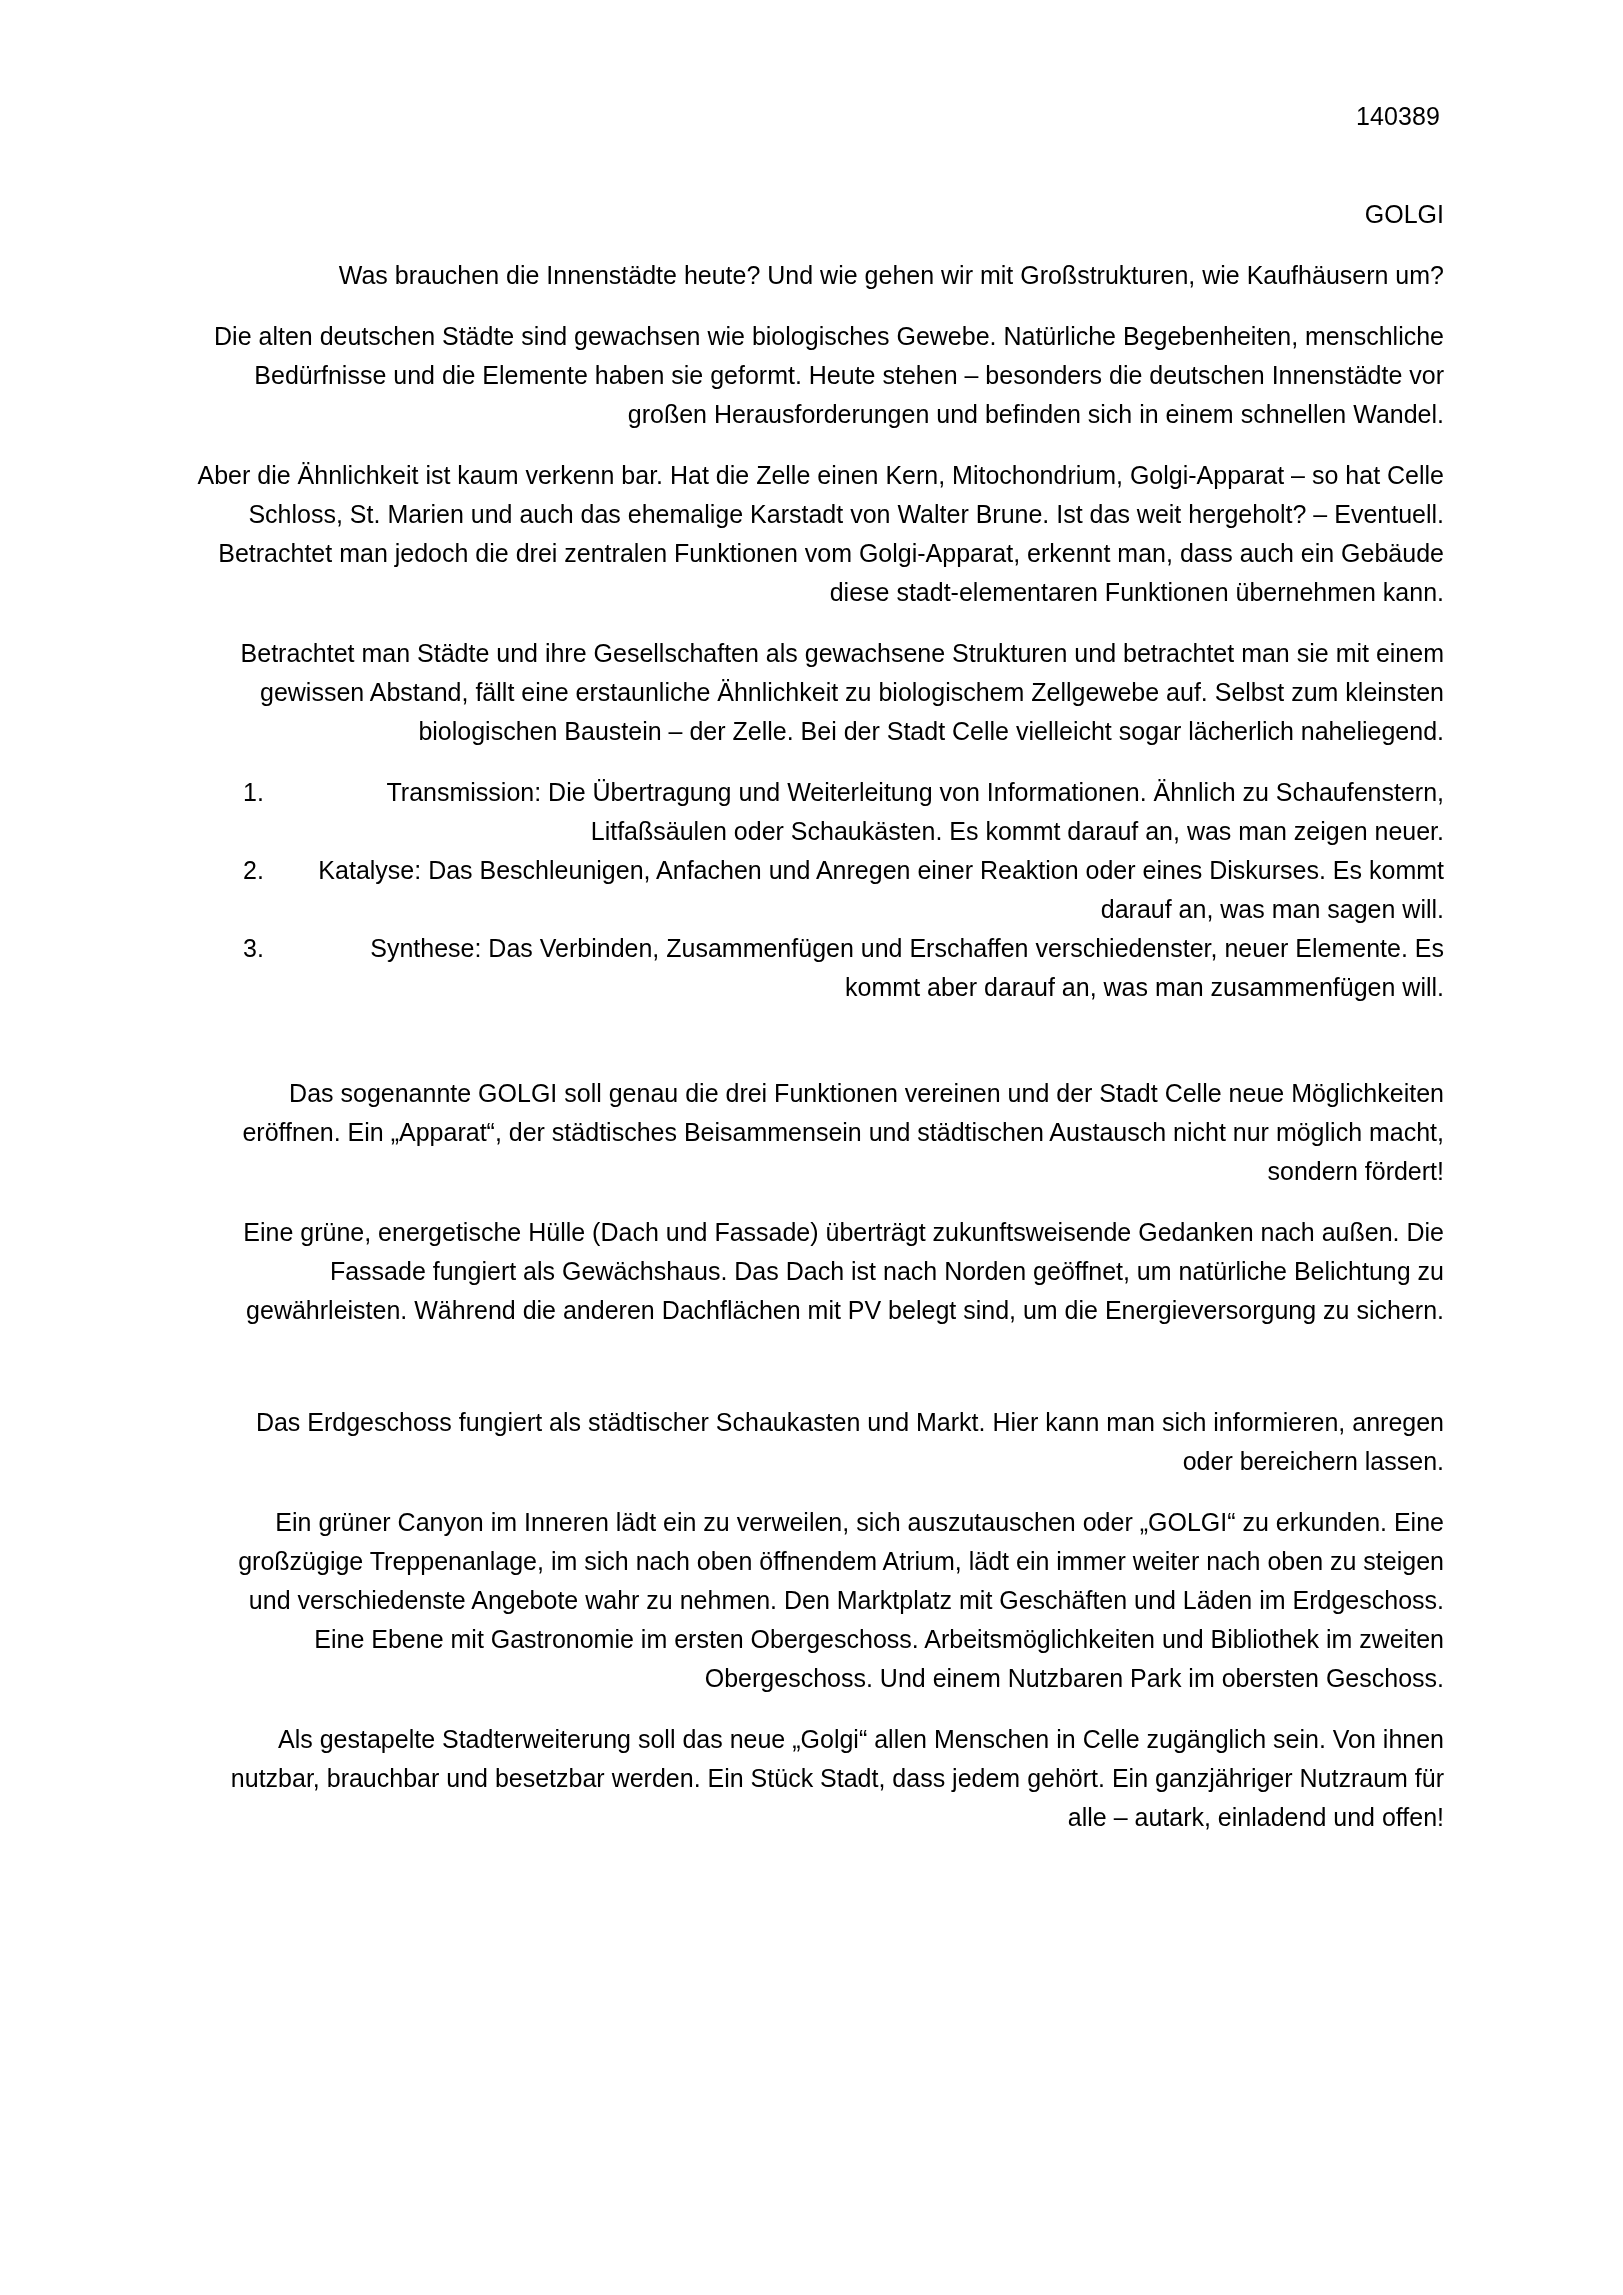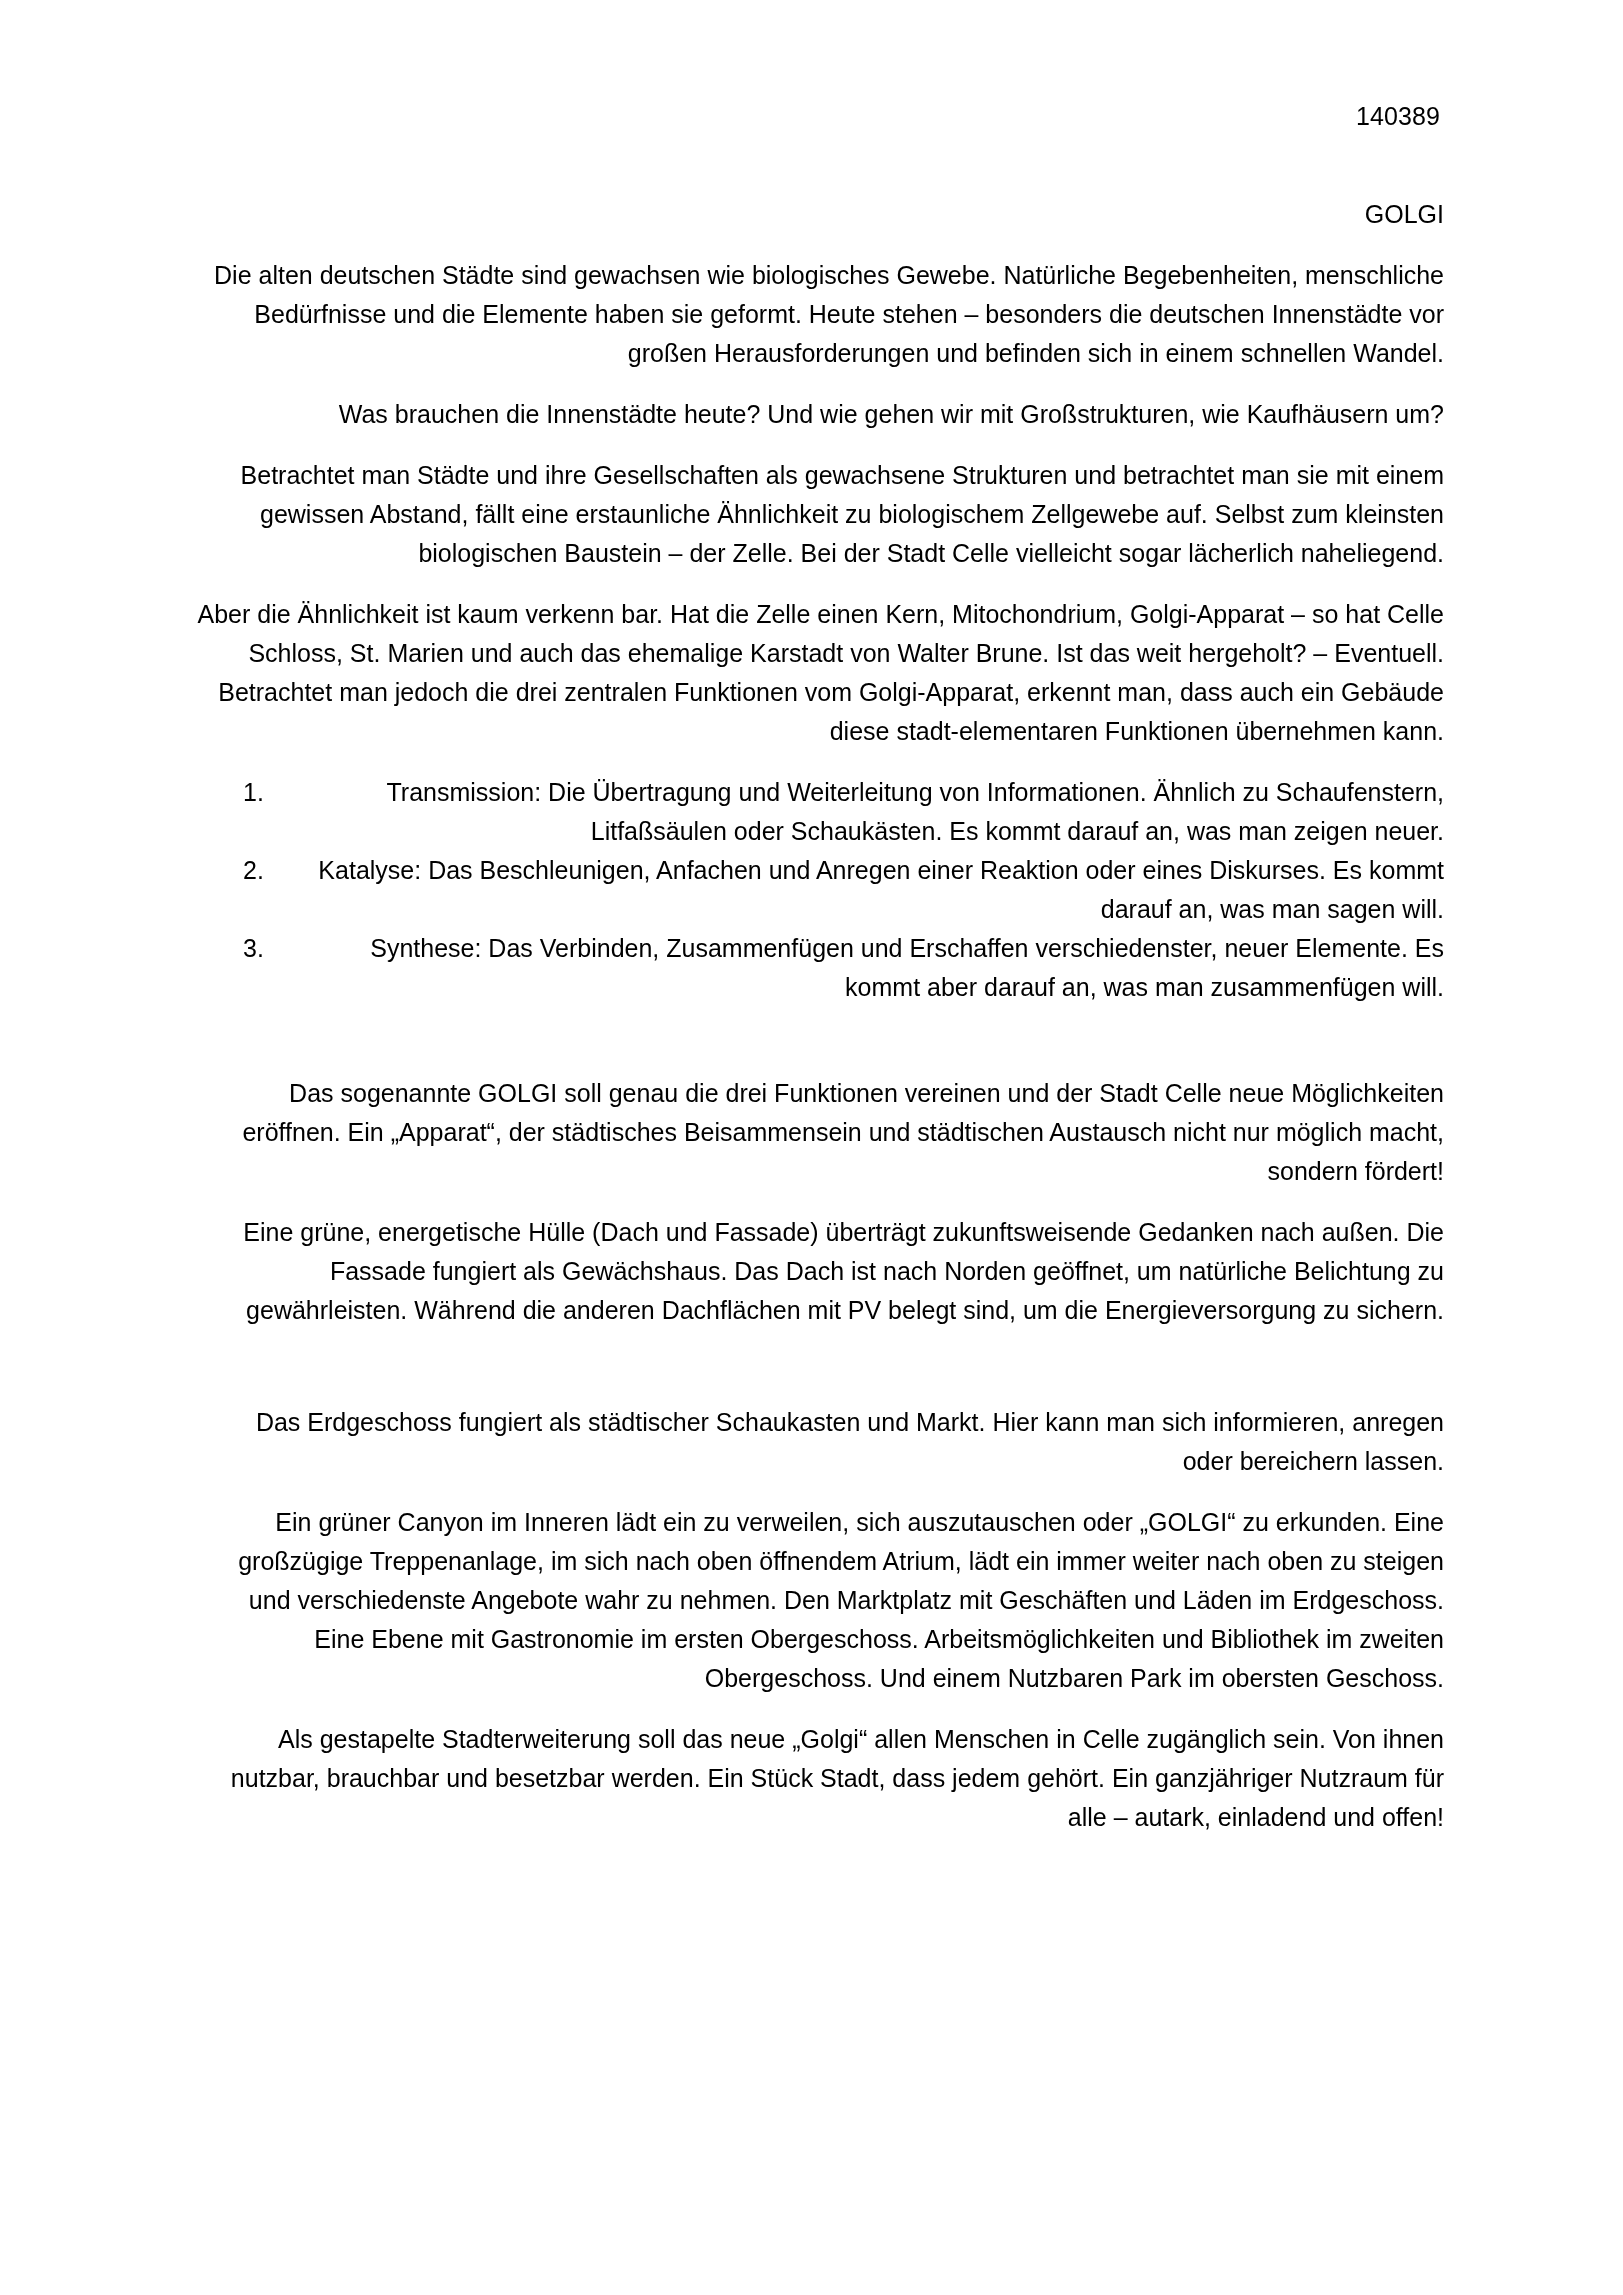--- a/index.html
+++ b/index.html
@@ -36,24 +36,24 @@
 <body>
 
 <div class="page">
 
   <div class="page-number">140389</div>
 
   <div class="content">
 
     <div class="title">GOLGI</div>
 
+    <p>Was brauchen die Innenstädte heute? Und wie gehen wir mit Großstrukturen, wie Kaufhäusern um?</p>
     <p>Die alten deutschen Städte sind gewachsen wie biologisches Gewebe. Natürliche Begebenheiten, menschliche Bedürfnisse und die Elemente haben sie geformt. Heute stehen – besonders die deutschen Innenstädte vor großen Herausforderungen und befinden sich in einem schnellen Wandel.</p>
-    <p>Was brauchen die Innenstädte heute? Und wie gehen wir mit Großstrukturen, wie Kaufhäusern um?</p>
+    <p>Aber die Ähnlichkeit ist kaum verkenn bar. Hat die Zelle einen Kern, Mitochondrium, Golgi-Apparat – so hat Celle Schloss, St. Marien und auch das ehemalige Karstadt von Walter Brune. Ist das weit hergeholt? – Eventuell. Betrachtet man jedoch die drei zentralen Funktionen vom Golgi-Apparat, erkennt man, dass auch ein Gebäude diese stadt-elementaren Funktionen übernehmen kann.</p>
     <p>Betrachtet man Städte und ihre Gesellschaften als gewachsene Strukturen und betrachtet man sie mit einem gewissen Abstand, fällt eine erstaunliche Ähnlichkeit zu biologischem Zellgewebe auf. Selbst zum kleinsten biologischen Baustein – der Zelle. Bei der Stadt Celle vielleicht sogar lächerlich naheliegend.</p>
-    <p>Aber die Ähnlichkeit ist kaum verkenn bar. Hat die Zelle einen Kern, Mitochondrium, Golgi-Apparat – so hat Celle Schloss, St. Marien und auch das ehemalige Karstadt von Walter Brune. Ist das weit hergeholt? – Eventuell. Betrachtet man jedoch die drei zentralen Funktionen vom Golgi-Apparat, erkennt man, dass auch ein Gebäude diese stadt-elementaren Funktionen übernehmen kann.</p>
 
     <ol class="functions gap-large">
       <li>
         <span class="num">1.</span>
         <span>Transmission: Die Übertragung und Weiterleitung von Informationen. Ähnlich zu Schaufenstern, Litfaßsäulen oder Schaukästen. Es kommt darauf an, was man zeigen neuer.</span>
       </li>
       <li>
         <span class="num">2.</span>
         <span>Katalyse: Das Beschleunigen, Anfachen und Anregen einer Reaktion oder eines Diskurses. Es kommt darauf an, was man sagen will.</span>
       </li>

